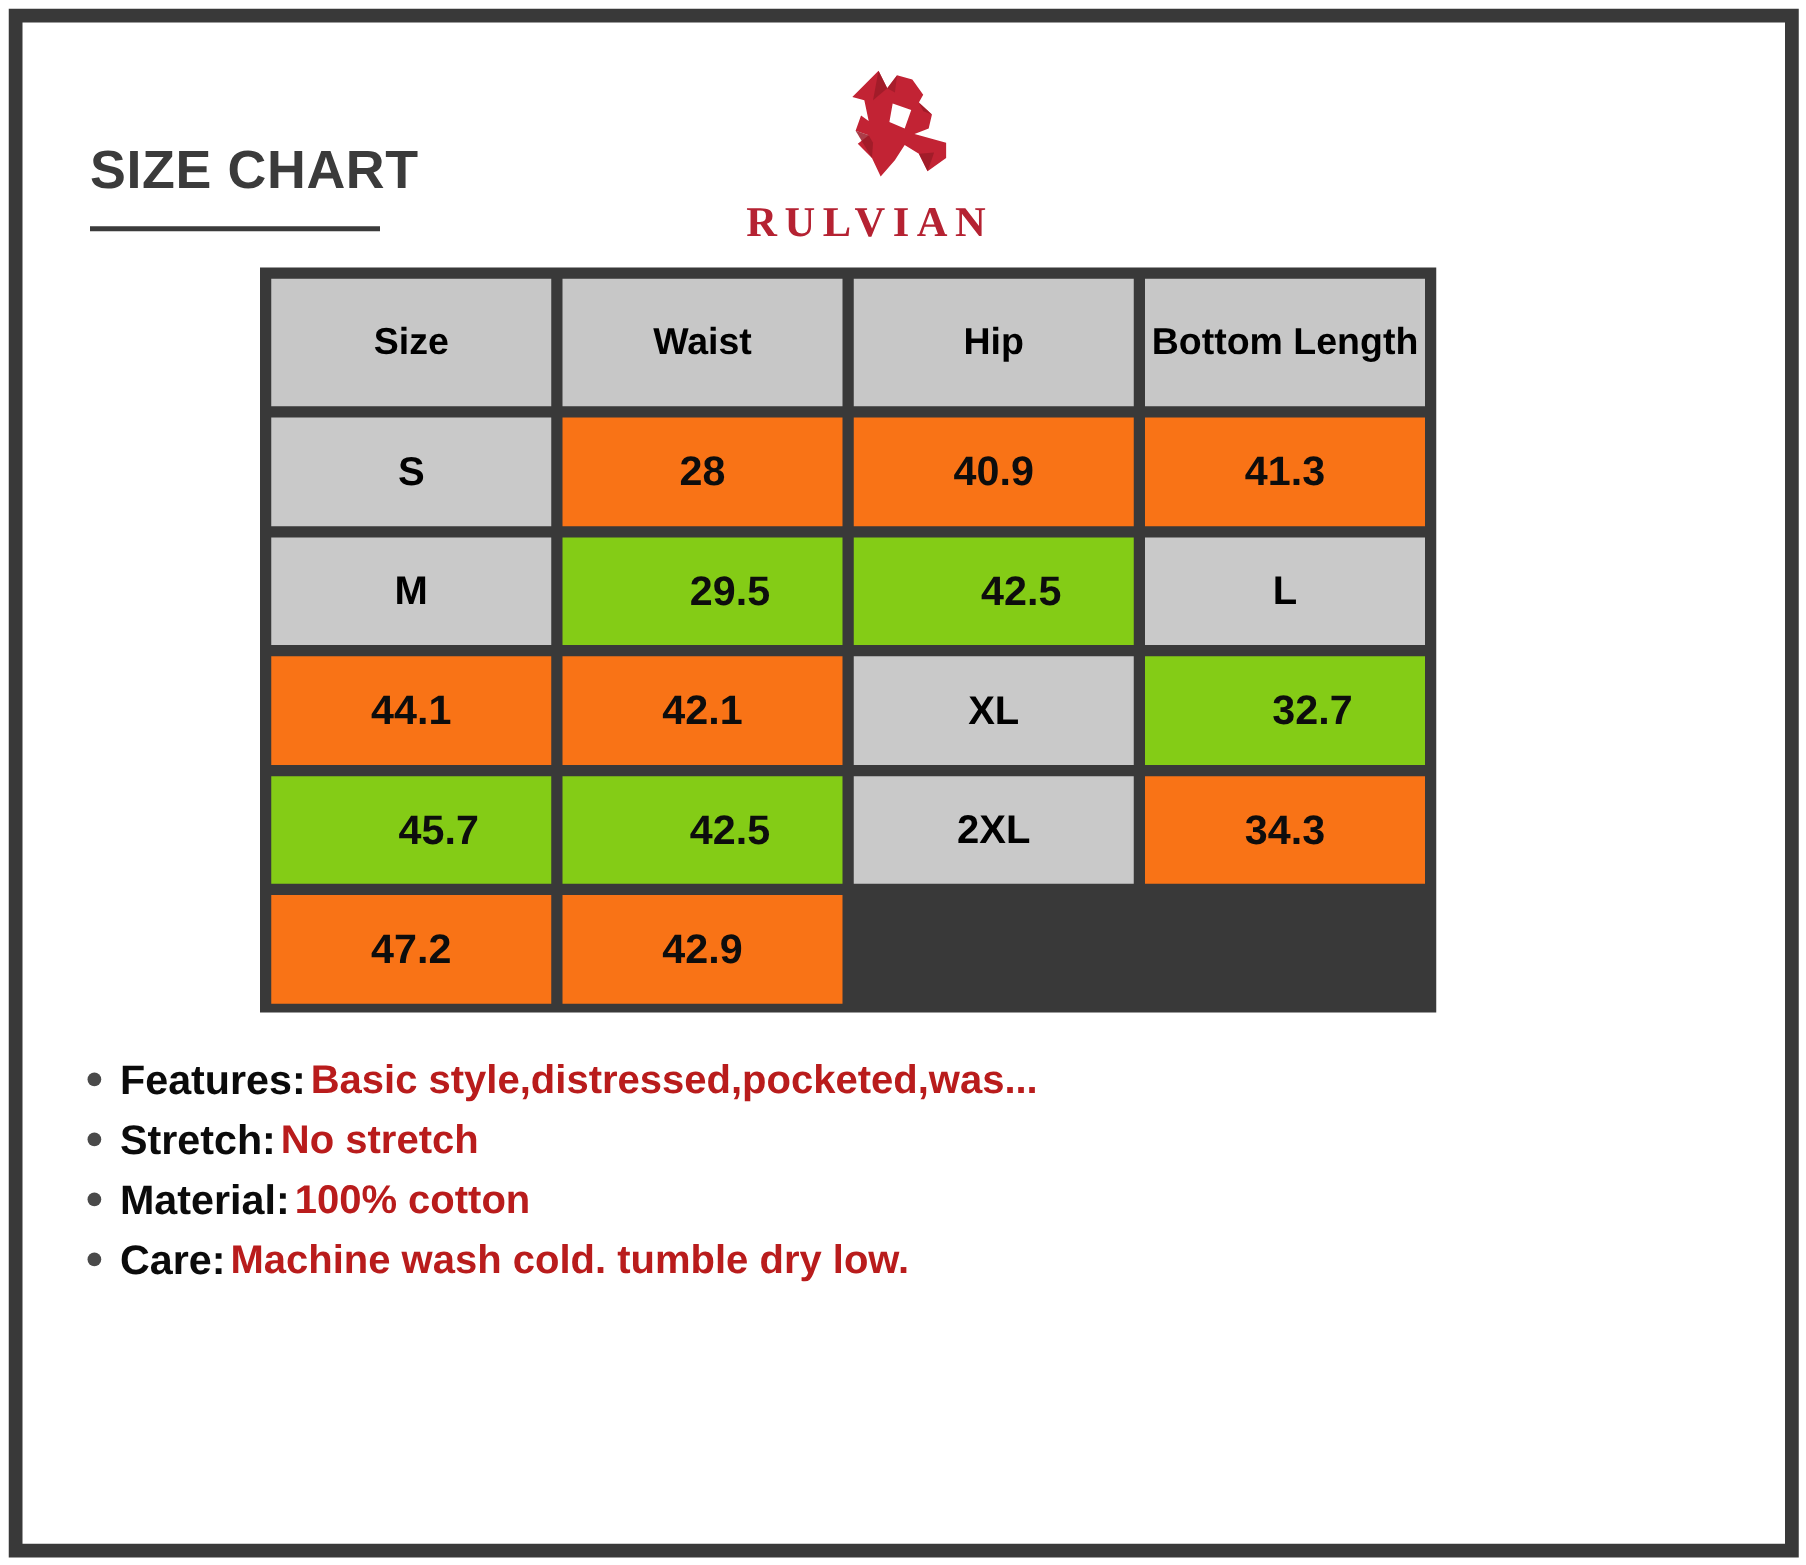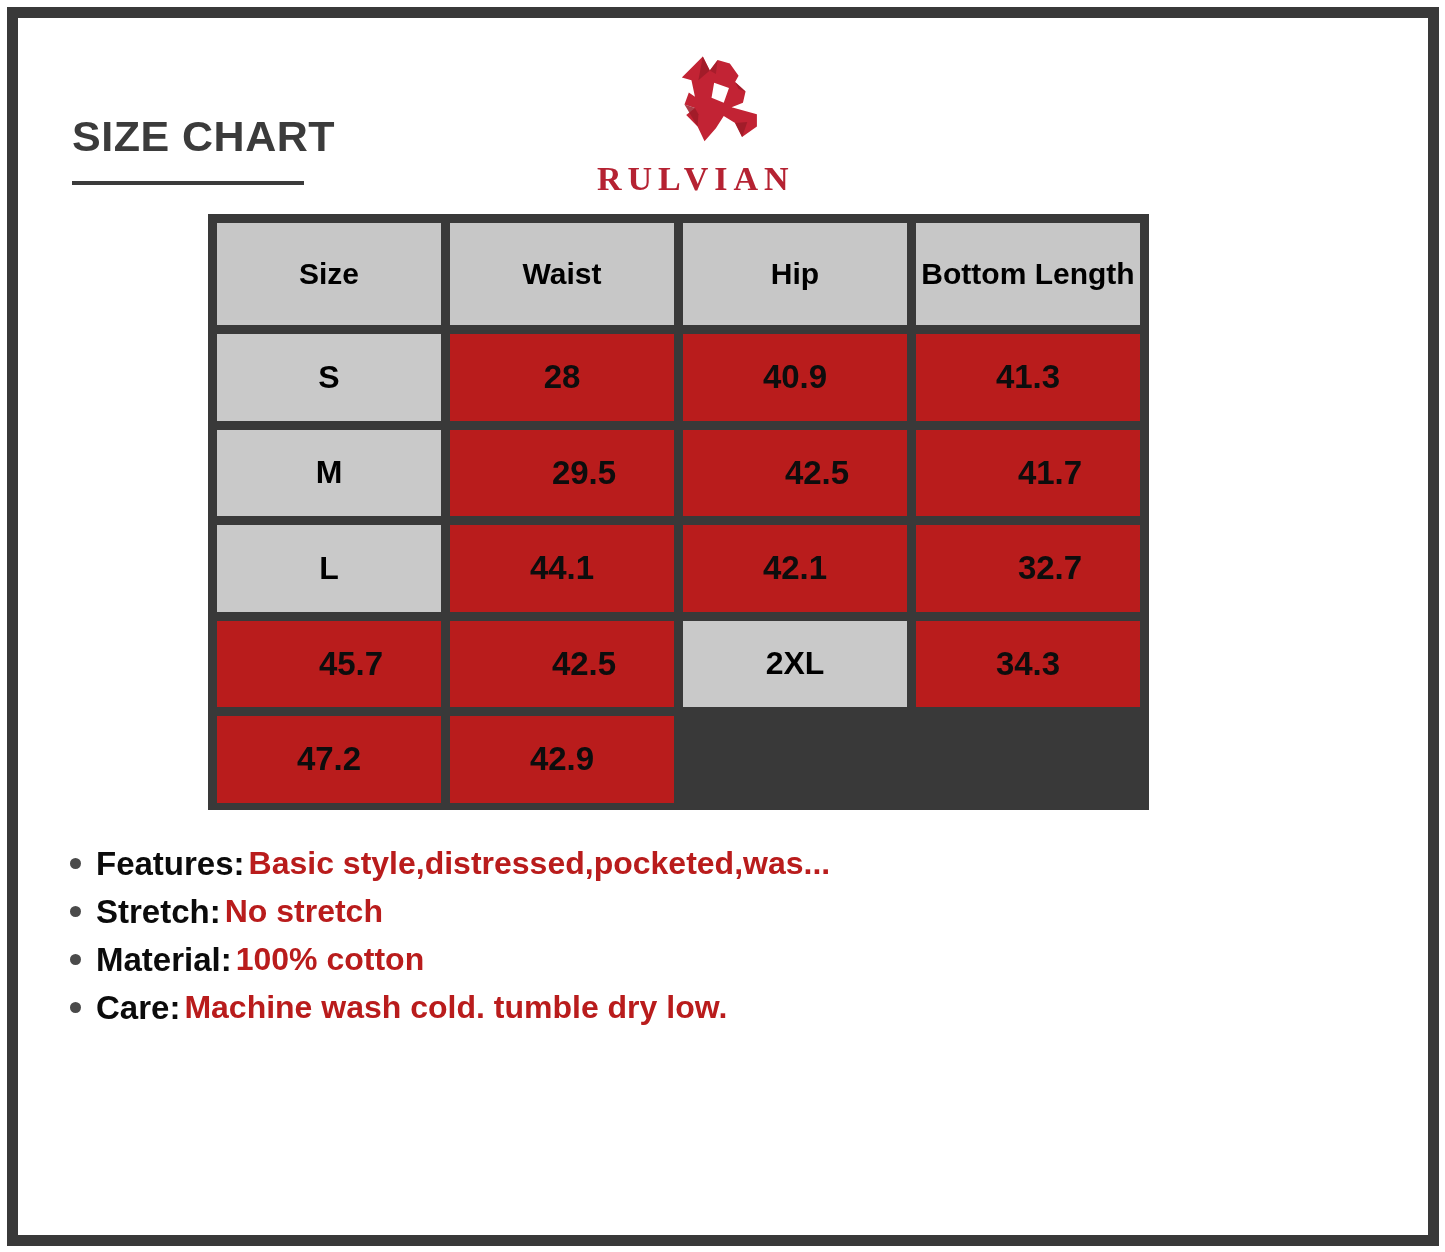--- a/index.html
+++ b/index.html
@@ -48,33 +48,33 @@
     width:941px;height:596px;
     background:#393939;
     display:grid;
     grid-template-columns:repeat(4,1fr);
     grid-template-rows:102px repeat(5,86.5px);
     gap:9px;
     padding:9px;
   }
   .cell{
     display:flex;align-items:center;justify-content:center;
-    background:#b91c1c;
+    background:#f97316;
     font-weight:bold;color:#0d0d0d;
     font-size:33px;
   }
   .cell.header{
     background:#c7c7c7;
     font-size:30px;color:#000;
   }
   .cell.rowlabel{
     background:#c9c9c9;
     font-size:32px;color:#000;
   }
-  .cell.alt{background:#b91c1c;padding-left:44px;}
+  .cell.alt{background:#84cc16;padding-left:44px;}
   
   .details{
     position:absolute;left:70px;top:846px;width:1300px;
     list-style:none;margin:0;padding:0;
   }
   .detail-row{
     display:flex;align-items:center;
     height:35px;margin-bottom:13px;
   }
   .bullet-dot{
@@ -124,26 +124,26 @@
     <div class="cell header">Bottom Length</div>
 
     <div class="cell rowlabel">S</div>
     <div class="cell">28</div>
     <div class="cell">40.9</div>
     <div class="cell">41.3</div>
 
     <div class="cell rowlabel">M</div>
     <div class="cell alt">29.5</div>
     <div class="cell alt">42.5</div>
-    <div class="cell alt">41.7</div>
 
     <div class="cell rowlabel">L</div>
     <div class="cell">44.1</div>
     <div class="cell">42.1</div>
 
+    <div class="cell rowlabel">XL</div>
     <div class="cell alt">32.7</div>
     <div class="cell alt">45.7</div>
     <div class="cell alt">42.5</div>
 
     <div class="cell rowlabel">2XL</div>
     <div class="cell">34.3</div>
     <div class="cell">47.2</div>
     <div class="cell">42.9</div>
   </div>
 

